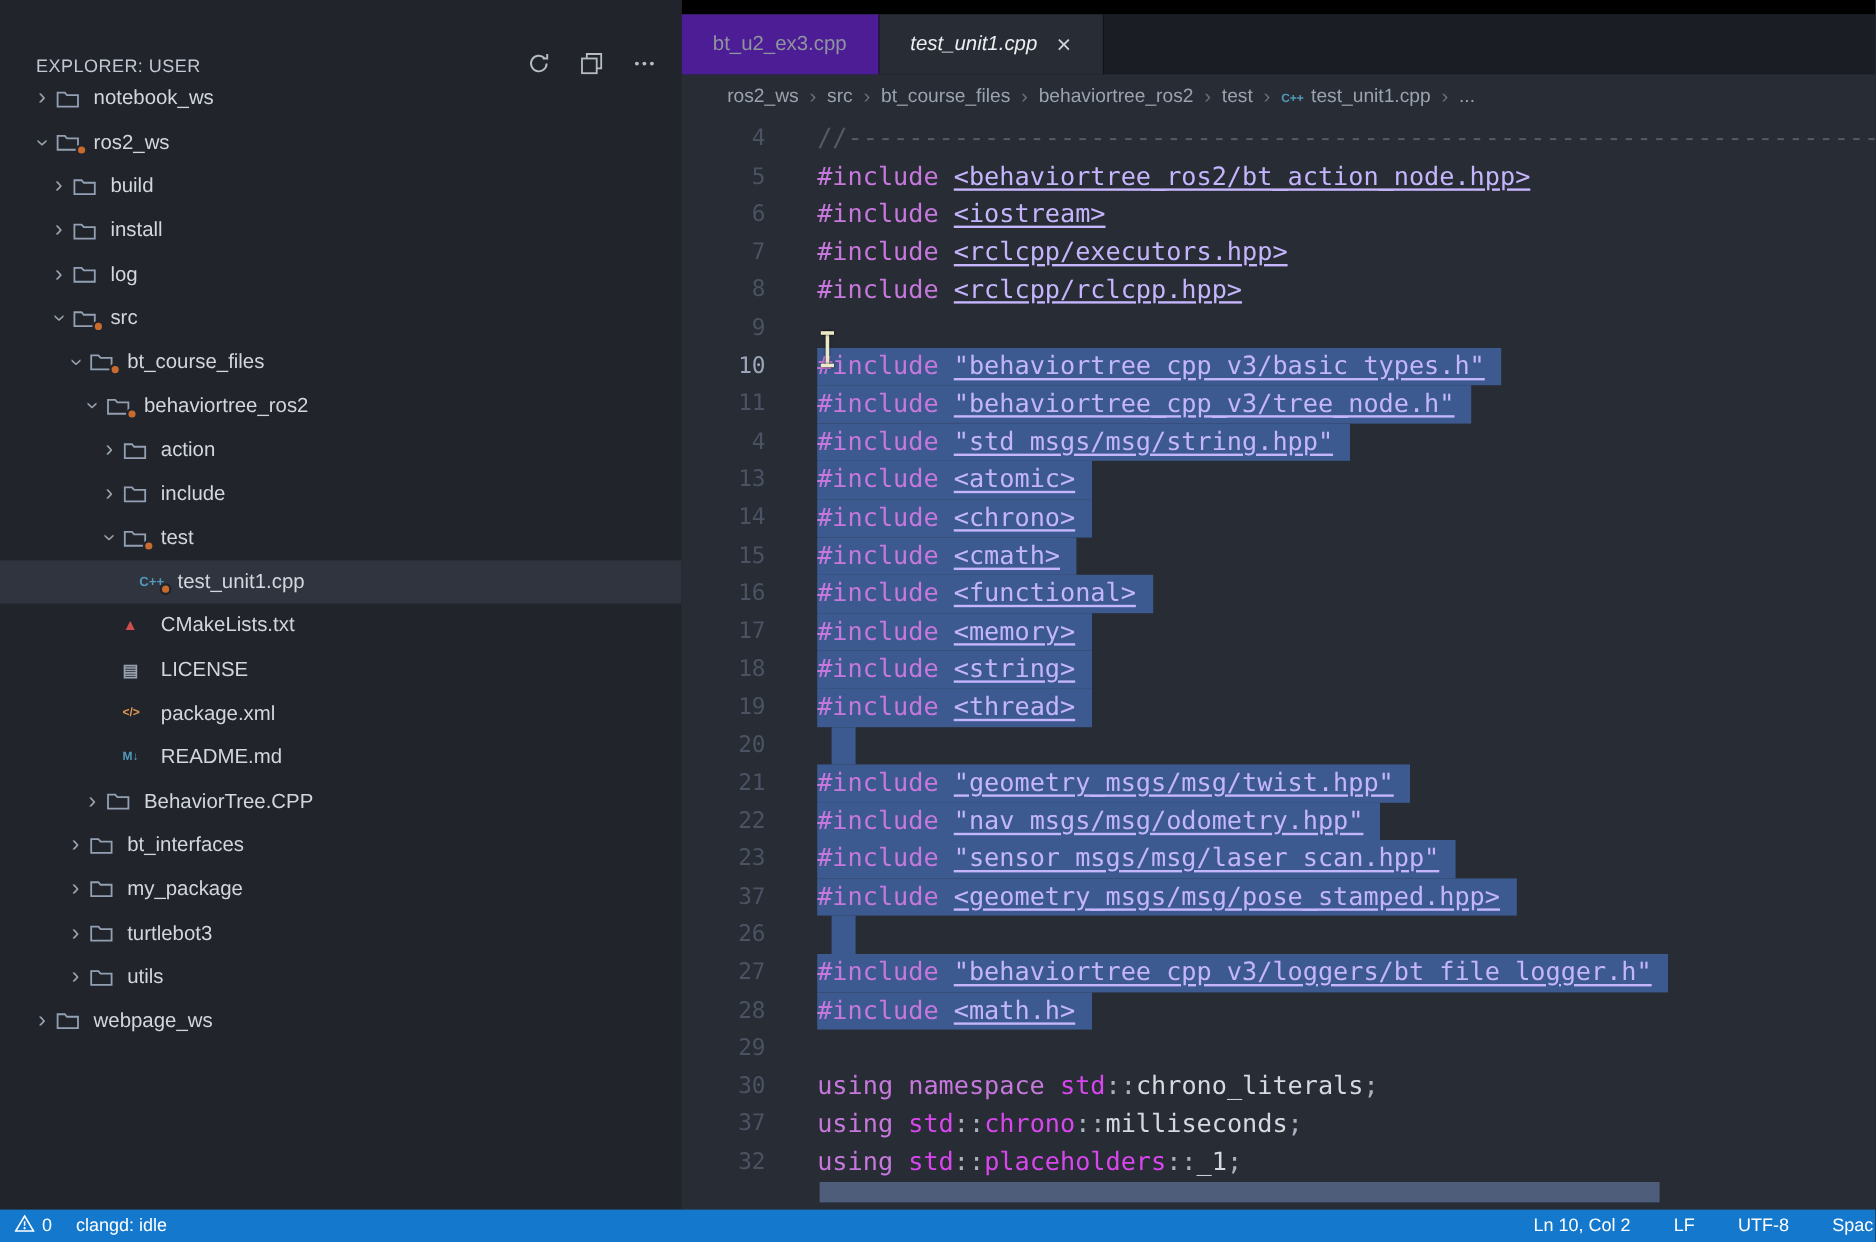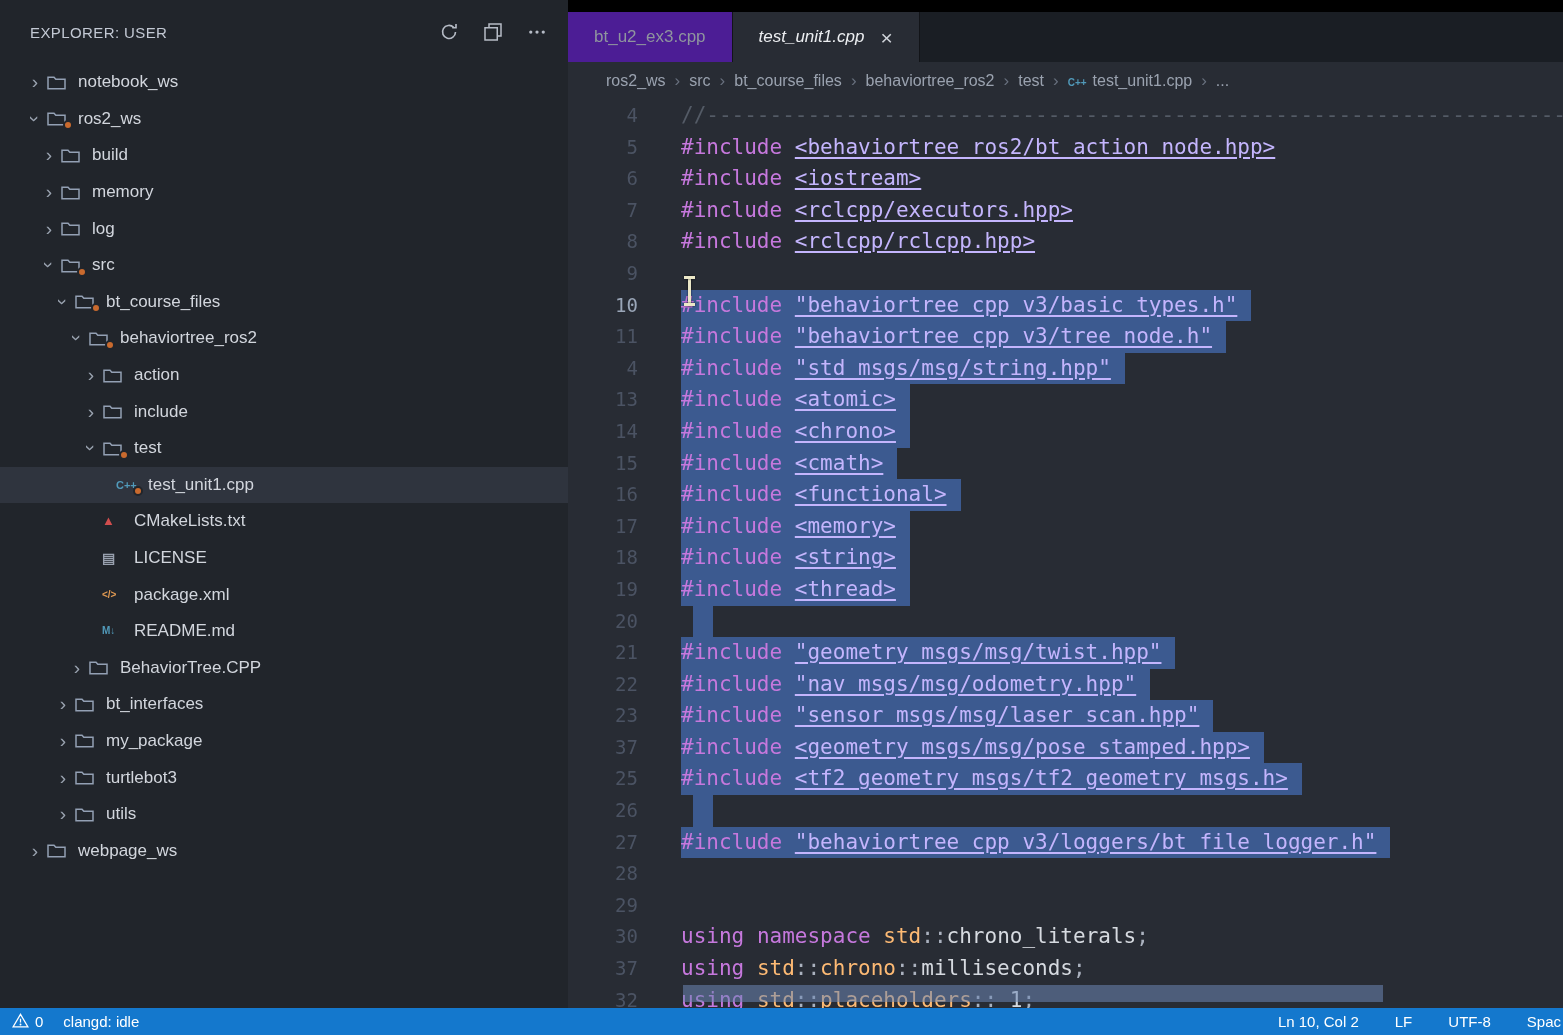--- a/index.html
+++ b/index.html
@@ -8,21 +8,21 @@
     --mod-dot:#c96a2e;
     --cpp-accent:#519aba;
   }
   *{margin:0;padding:0;box-sizing:border-box;}
   html,body{width:1563px;height:1035px;}
   body{position:relative;overflow:hidden;background:#282c34;font-family:"Liberation Sans",sans-serif;}
   .app{display:flex;width:100%;height:1035px;}
 
   
   .sidebar{width:568px;flex:none;height:1008px;background:#21252b;overflow:hidden;}
-  .sidebar-header{height:64px;display:flex;align-items:center;padding:0 20px 0 30px;}
+  .sidebar-header{height:64px;display:flex;align-items:flex-end;padding:0 20px 0 30px;}
   .sidebar-title{font-size:15px;color:#c3c9d4;letter-spacing:.4px;}
   .sidebar-actions{margin-left:auto;display:flex;gap:22px;align-items:center;}
   .action-icon{width:22px;height:22px;color:#b6bcc6;display:inline-flex;align-items:center;justify-content:center;cursor:pointer;}
   .file-tree{width:100%;}
   .tree-row{height:36.6px;display:flex;align-items:center;font-size:17px;color:#d2d6dd;cursor:pointer;white-space:nowrap;}
   .tree-row.selected{background:#2f343e;}
   .chevron{width:22px;flex:none;font-size:19px;color:#9aa3b0;display:inline-flex;justify-content:center;align-items:center;}
   .chevron.expanded{transform:rotate(90deg);}
   .tree-icon{width:30px;flex:none;position:relative;display:inline-flex;align-items:center;}
   .mod-dot{position:absolute;right:3px;bottom:-3px;width:10px;height:10px;border-radius:50%;background:var(--mod-dot);border:2px solid #21252b;}
@@ -50,21 +50,21 @@
   .code-area{flex:1;overflow:hidden;position:relative;font-family:"DejaVu Sans Mono",monospace;font-size:21px;}
   .code-line{display:flex;height:31.6px;line-height:31.6px;white-space:pre;}
   .gutter{width:70px;flex:none;text-align:right;color:#4b5363;font-size:19px;}
   .gutter.active{color:#9aa6b8;}
   .line-content{padding-left:43px;}
   .sel{display:inline-block;height:31.6px;background:var(--sel);padding-right:14px;}
   .sel-empty{width:20px;margin-left:12px;padding-right:0;}
   .tok-pp,.tok-kw{color:#c678dd;}
   .tok-hdr,.tok-str{color:#c4b5fd;text-decoration:underline;text-underline-offset:3px;}
   .tok-cmt{color:#545b66;}
-  .tok-ns{color:#fdba74;}
+  .tok-ns{color:#d946ef;}
   .tok-id{color:#d6dae0;}
   .tok-pun,.tok-pl{color:#abb2bf;}
   .h-scrollbar{position:absolute;bottom:6px;left:115px;width:700px;height:17px;background:rgba(108,134,181,.55);cursor:pointer;}
 
   
   .ibeam{position:absolute;left:688px;top:276px;width:3px;height:30px;background:#ece8c8;box-shadow:0 0 2px rgba(0,0,0,.8);z-index:6;}
   .ibeam::before,.ibeam::after{content:"";position:absolute;left:-4px;width:11px;height:3px;background:#ece8c8;box-shadow:0 0 2px rgba(0,0,0,.8);}
   .ibeam::before{top:0;}
   .ibeam::after{bottom:0;}
 
@@ -133,21 +133,21 @@
           </span>
           <span class="tree-label">build</span>
         </div>
         <div class="tree-row" style="padding-left: 38px;">
           <span class="chevron">›</span>
           <span class="tree-icon">
             <svg viewBox="0 0 20 17" width="21" height="17">
               <path d="M1.5 3.2h6l1.8 2.1h9.2v9.5H1.5z" fill="none" stroke="#93a0b4" stroke-width="1.5"></path>
             </svg>
           </span>
-          <span class="tree-label">memory</span>
+          <span class="tree-label">install</span>
         </div>
         <div class="tree-row" style="padding-left: 38px;">
           <span class="chevron">›</span>
           <span class="tree-icon">
             <svg viewBox="0 0 20 17" width="21" height="17">
               <path d="M1.5 3.2h6l1.8 2.1h9.2v9.5H1.5z" fill="none" stroke="#93a0b4" stroke-width="1.5"></path>
             </svg>
           </span>
           <span class="tree-label">log</span>
         </div>
@@ -359,24 +359,23 @@
           <div class="code-line"><span class="gutter">15</span><span class="line-content"><span class="sel"><span class="tok-pp">#include</span><span class="tok-pl"> </span><span class="tok-hdr">&lt;cmath&gt;</span></span></span></div>
           <div class="code-line"><span class="gutter">16</span><span class="line-content"><span class="sel"><span class="tok-pp">#include</span><span class="tok-pl"> </span><span class="tok-hdr">&lt;functional&gt;</span></span></span></div>
           <div class="code-line"><span class="gutter">17</span><span class="line-content"><span class="sel"><span class="tok-pp">#include</span><span class="tok-pl"> </span><span class="tok-hdr">&lt;memory&gt;</span></span></span></div>
           <div class="code-line"><span class="gutter">18</span><span class="line-content"><span class="sel"><span class="tok-pp">#include</span><span class="tok-pl"> </span><span class="tok-hdr">&lt;string&gt;</span></span></span></div>
           <div class="code-line"><span class="gutter">19</span><span class="line-content"><span class="sel"><span class="tok-pp">#include</span><span class="tok-pl"> </span><span class="tok-hdr">&lt;thread&gt;</span></span></span></div>
           <div class="code-line"><span class="gutter">20</span><span class="line-content"><span class="sel sel-empty">&nbsp;</span></span></div>
           <div class="code-line"><span class="gutter">21</span><span class="line-content"><span class="sel"><span class="tok-pp">#include</span><span class="tok-pl"> </span><span class="tok-str">"geometry_msgs/msg/twist.hpp"</span></span></span></div>
           <div class="code-line"><span class="gutter">22</span><span class="line-content"><span class="sel"><span class="tok-pp">#include</span><span class="tok-pl"> </span><span class="tok-str">"nav_msgs/msg/odometry.hpp"</span></span></span></div>
           <div class="code-line"><span class="gutter">23</span><span class="line-content"><span class="sel"><span class="tok-pp">#include</span><span class="tok-pl"> </span><span class="tok-str">"sensor_msgs/msg/laser_scan.hpp"</span></span></span></div>
           <div class="code-line"><span class="gutter">37</span><span class="line-content"><span class="sel"><span class="tok-pp">#include</span><span class="tok-pl"> </span><span class="tok-hdr">&lt;geometry_msgs/msg/pose_stamped.hpp&gt;</span></span></span></div>
-          <div class="code-line"><span class="gutter">25</span><span class="line-content"><span class="sel"><span class="tok-pp">#include</span><span class="tok-pl"> </span><span class="tok-hdr">&lt;tf2_geometry_msgs/tf2_geometry_msgs.h&gt;</span></span></span></div>
           <div class="code-line"><span class="gutter">26</span><span class="line-content"><span class="sel sel-empty">&nbsp;</span></span></div>
           <div class="code-line"><span class="gutter">27</span><span class="line-content"><span class="sel"><span class="tok-pp">#include</span><span class="tok-pl"> </span><span class="tok-str">"behaviortree_cpp_v3/loggers/bt_file_logger.h"</span></span></span></div>
-          <div class="code-line"><span class="gutter">28</span></div>
+          <div class="code-line"><span class="gutter">28</span><span class="line-content"><span class="sel"><span class="tok-pp">#include</span><span class="tok-pl"> </span><span class="tok-hdr">&lt;math.h&gt;</span></span></span></div>
           <div class="code-line"><span class="gutter">29</span><span class="line-content"></span></div>
           <div class="code-line"><span class="gutter">30</span><span class="line-content"><span class="tok-kw">using</span><span class="tok-pl"> </span><span class="tok-kw">namespace</span><span class="tok-pl"> </span><span class="tok-ns">std</span><span class="tok-pun">::</span><span class="tok-id">chrono_literals</span><span class="tok-pun">;</span></span></div>
           <div class="code-line"><span class="gutter">37</span><span class="line-content"><span class="tok-kw">using</span><span class="tok-pl"> </span><span class="tok-ns">std</span><span class="tok-pun">::</span><span class="tok-ns">chrono</span><span class="tok-pun">::</span><span class="tok-id">milliseconds</span><span class="tok-pun">;</span></span></div>
           <div class="code-line"><span class="gutter">32</span><span class="line-content"><span class="tok-kw">using</span><span class="tok-pl"> </span><span class="tok-ns">std</span><span class="tok-pun">::</span><span class="tok-ns">placeholders</span><span class="tok-pun">::</span><span class="tok-id">_1</span><span class="tok-pun">;</span></span></div>
         </div>
       <div class="h-scrollbar"></div>
     </div>
   </div>
 
   <div class="ibeam"></div>

